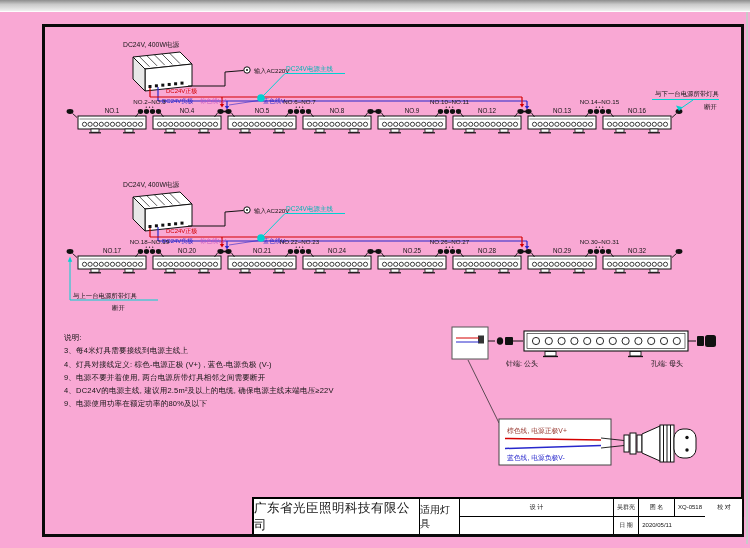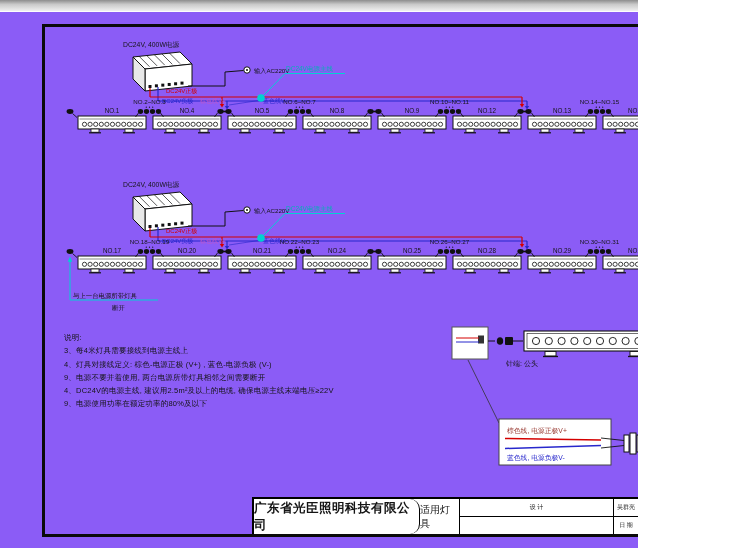--- a/index.html
+++ b/index.html
@@ -1,34 +1,34 @@
 <!DOCTYPE html>
 <html><head>
 <meta charset="utf-8">
 <style>
   html,body{margin:0;padding:0;background:#fff;}
-  .canvas{position:relative;width:638px;height:548px;background:#8b5cf6;overflow:hidden;
+  .canvas{position:relative;width:750px;height:548px;background:#f9a8d4;overflow:hidden;
           font-family:"Liberation Sans","DejaVu Sans",sans-serif;color:#141414;}
   .topbar{position:absolute;left:0;top:0;width:750px;height:11px;
           background:linear-gradient(180deg,#8d8d8d 0%,#c9c9c9 40%,#f0f0f0 100%);
           border-bottom:1px solid #fdfdfd;}
   .rshadow{position:absolute;left:746px;top:12px;width:2px;height:532px;background:#c9c9c9;}
   .frame{position:absolute;left:42px;top:24px;width:702px;height:513px;
          box-sizing:border-box;border:3px solid #0a0a0a;}
   svg#diagram{position:absolute;left:0;top:0;}
   .notes{position:absolute;left:64px;top:331px;font-size:7.5px;line-height:13.3px;
          letter-spacing:.2px;color:#141414;}
   .titleblock{position:absolute;left:252px;top:497px;width:490px;height:37px;
       box-sizing:border-box;display:grid;
       grid-template-columns:166px 40px 154px 25px 36px 30px 39px;
       grid-template-rows:1fr 1fr;border-top:2px solid #000;border-left:2px solid #000;
       background:#fff;}
   .tb-cell{display:flex;align-items:center;justify-content:center;box-sizing:border-box;}
   .tb-company{grid-area:1/1/3/2;border-right:1.5px solid #000;font-size:12.5px;
-      letter-spacing:.5px;font-weight:700;border-radius:10px;}
+      letter-spacing:.5px;font-weight:400;}
   .tb-apply{grid-area:1/2/3/3;border-right:1.5px solid #000;font-size:10px;}
   .tb-product{grid-area:1/3/3/4;border-right:1.5px solid #000;font-size:8.5px;}
   .tb-sm{font-size:6px;border-right:1px solid #000;}
   .tb-sm.lastcol{border-right:none;}
   .tb-sm.r1{border-bottom:1px solid #000;}
 </style>
 </head>
 <body>
 
 <div class="canvas">

